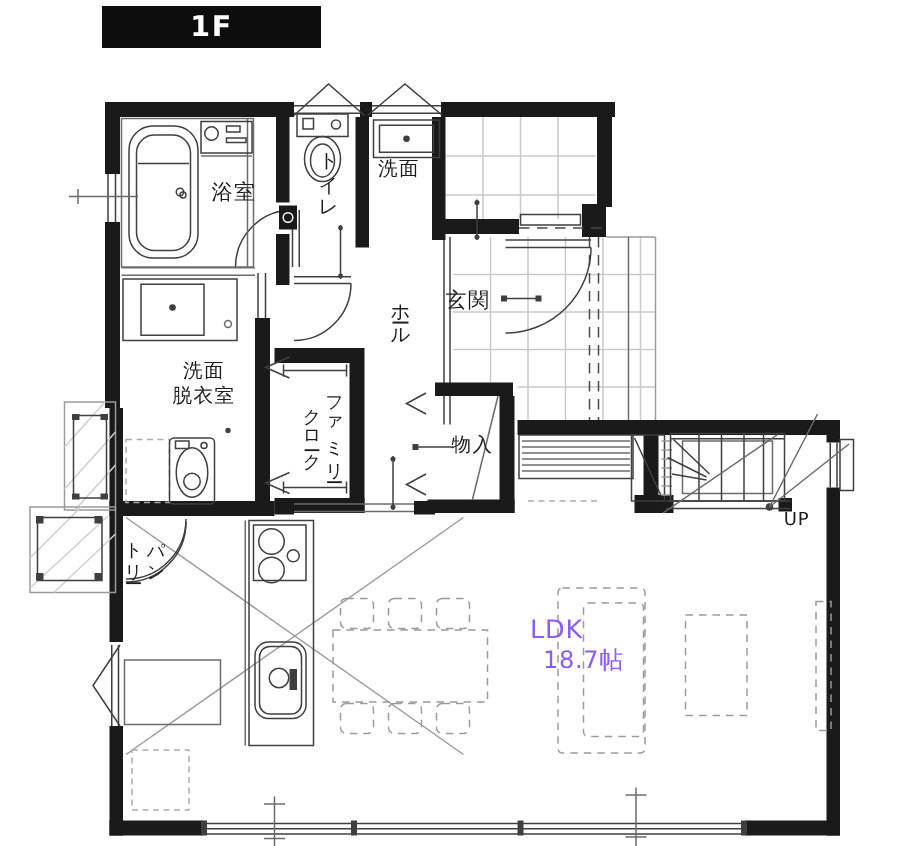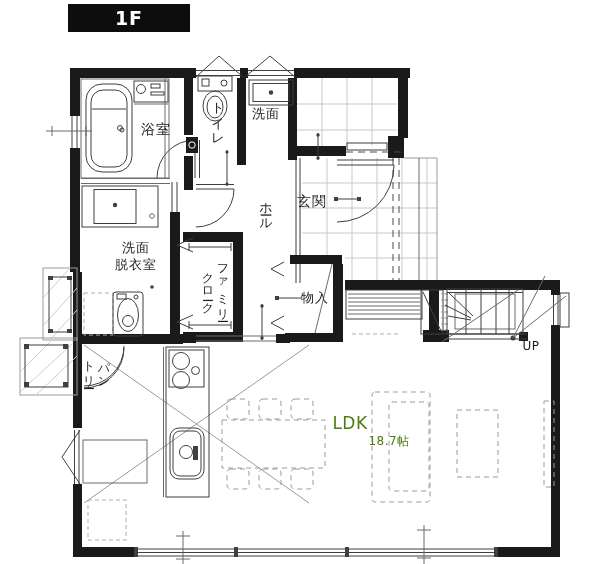--- a/index.html
+++ b/index.html
@@ -11,29 +11,29 @@
   .s{stroke:#3f3f3f;fill:none;stroke-width:1}
   .s2{stroke:#6b6b6b;fill:none;stroke-width:1}
   .t{stroke:#c9c9c9;fill:none;stroke-width:1}
   .g{stroke:#9b9b9b;fill:none;stroke-width:1}
   .d{stroke:#9b9b9b;fill:none;stroke-width:1;stroke-dasharray:5 4}
   .d2{stroke:#adadad;fill:none;stroke-width:1;stroke-dasharray:4 3}
   .dk{stroke:#4a4a4a;fill:none;stroke-width:1;stroke-dasharray:7 5}
   .f{fill:#3f3f3f}
   .h{stroke:#cfcfcf;fill:none;stroke-width:1}
   
-  .banner{position:absolute;left:68px;top:4px;width:122px;height:28px;background:#0d0d0d;
+  .banner{position:absolute;left:68px;top:4px;width:146px;height:28px;background:#0d0d0d;
           display:flex;align-items:center;justify-content:center;}
   .banner span{color:#fff;font-size:19px;font-weight:bold;letter-spacing:1px;}
   .lbl{position:absolute;transform:translate(-50%,-50%);color:#1c1c1c;font-size:13px;
        white-space:pre-line;text-align:center;line-height:1.3;letter-spacing:1px;}
   .v{writing-mode:vertical-rl;}
-  .ldk{position:absolute;transform:translate(-50%,-50%);color:#4d7c0f;}
+  .ldk{position:absolute;transform:translate(-50%,-50%);color:#8b5cf6;text-align:center;}
   .ldk .nm{font-size:17px;letter-spacing:.5px;}
-  .ldk .sz{font-size:12px;letter-spacing:.5px;margin-left:36px;}
+  .ldk .sz{font-size:16px;letter-spacing:.5px;margin-left:36px;}
 </style>
 </head>
 <body>
 
 <div class="plan">
 
 <svg width="600" height="564" viewBox="0 0 600 564">
 
   <g>
     <line class="t" x1="322" y1="78" x2="322" y2="146"></line>

